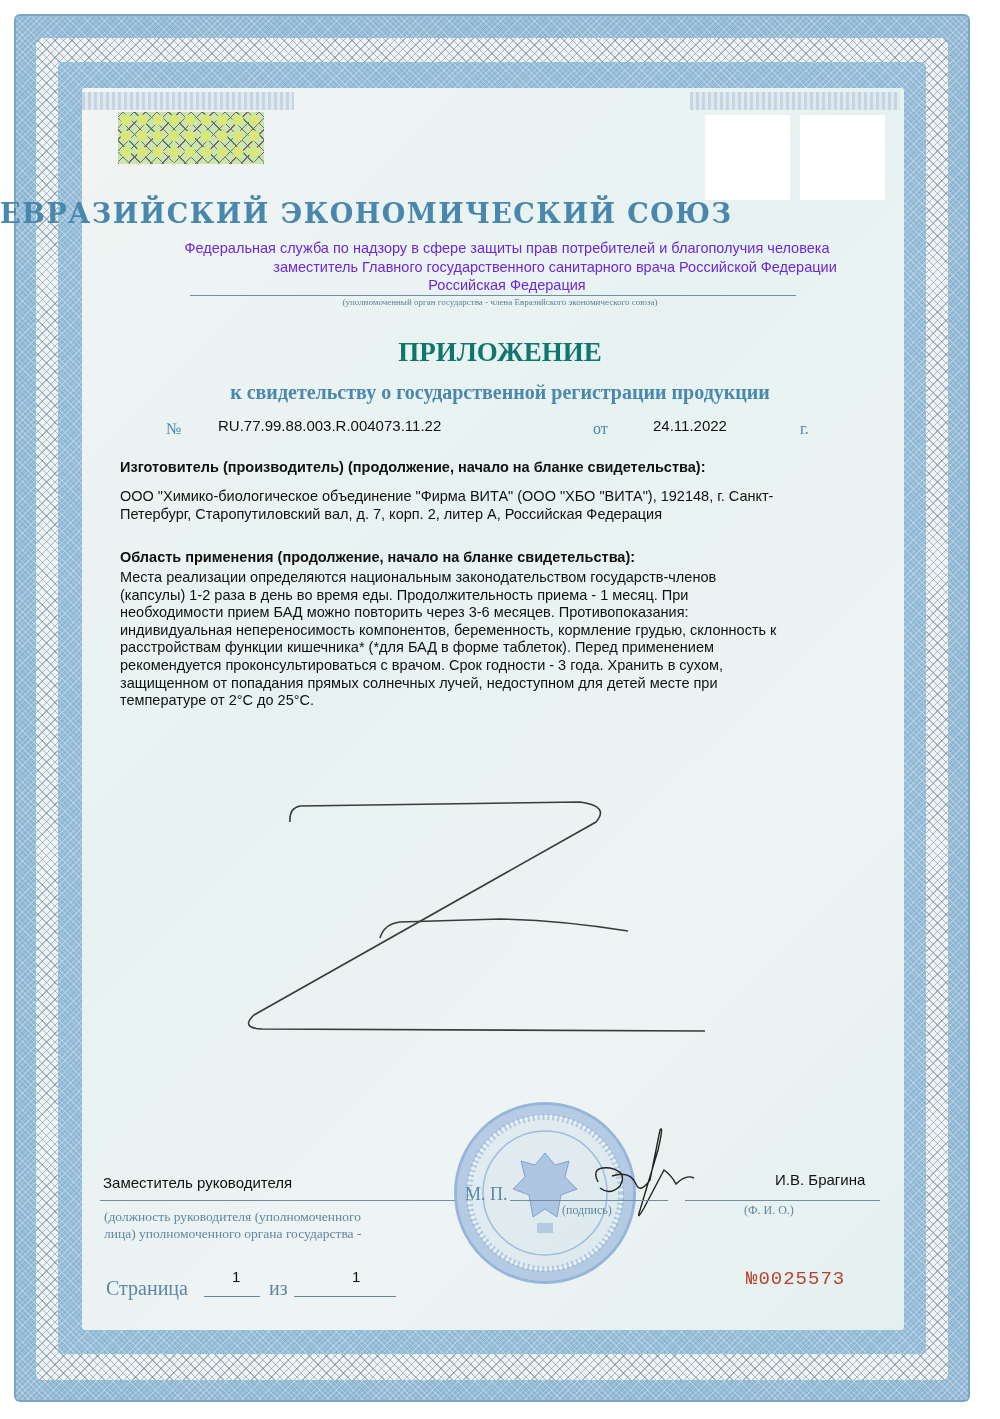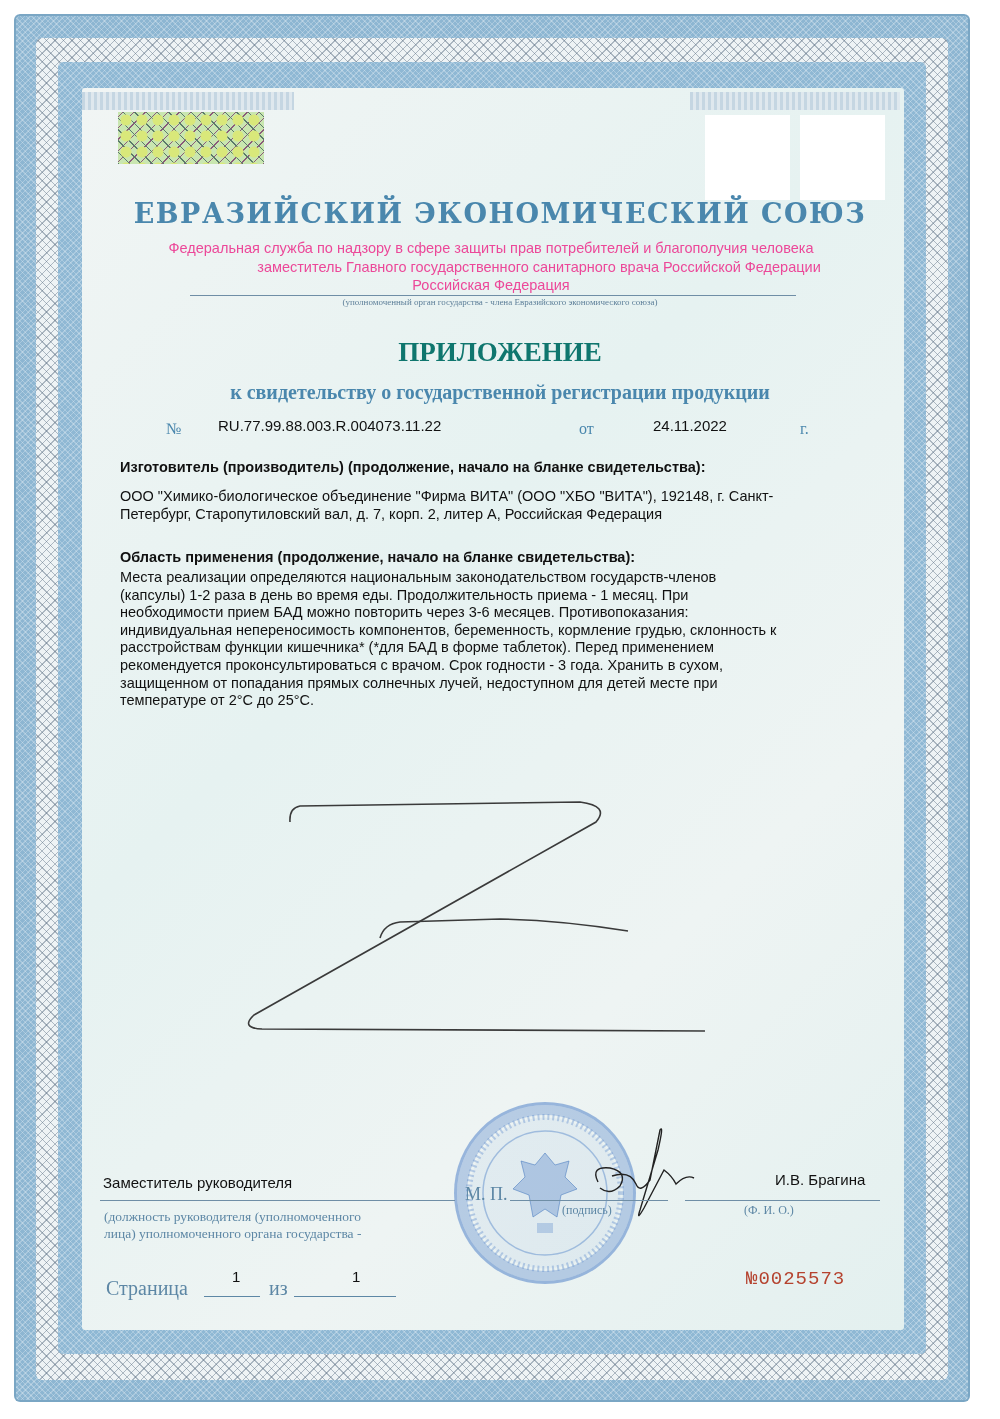--- a/index.html
+++ b/index.html
@@ -51,27 +51,27 @@
     background:
       radial-gradient(circle at 50% 50%, #d9e87a 0 5px, transparent 6px) 0 0/16px 16px,
       repeating-linear-gradient(45deg, #5a7a6a 0 1px, transparent 1px 8px),
       repeating-linear-gradient(-45deg, #8a5a7a 0 1px, transparent 1px 8px),
       #c9e6b0;
   }
   .blank-box {
     position:absolute; top:115px; width:85px; height:85px; background:#ffffff;
   }
   .title-main {
-    position:absolute; left:0; width:1000px; top:198px; text-align:center;
+    position:absolute; left:0; width:1000px; top:198px; 
     font-family:"DejaVu Serif", serif; font-weight:bold; font-size:27px;
     color:#4a87ad; letter-spacing:1.5px;
   }
   .hdr-line {
     position:absolute; left:0; width:982px; text-align:center;
-    font-size:14.5px; color:#ec4899;
+    font-size:14.5px; color:#6d28d9;padding-left:16px;
   }
   .rule { position:absolute; height:1px; background:#6f8ea6; }
   .small-caption {
     position:absolute; left:0; width:1000px; text-align:center;
     font-family:"Liberation Serif", serif; font-size:9px; color:#5d7f99;
   }
   .title-app {
     position:absolute; left:0; width:1000px; top:337px; text-align:center;
     font-family:"Liberation Serif", serif; font-weight:bold; font-size:27px;
     color:#0f766e;
@@ -132,21 +132,21 @@
 <div class="hdr-line" style="top:240px;">Федеральная служба по надзору в сфере защиты прав потребителей и благополучия человека</div>
 <div class="hdr-line" style="top:259px;margin-left:48px;">заместитель Главного государственного санитарного врача Российской Федерации</div>
 <div class="hdr-line" style="top:277px;">Российская Федерация</div>
 <div class="rule" style="left:190px; width:606px; top:295px;"></div>
 <div class="small-caption" style="top:297px;">(уполномоченный орган государства - члена Евразийского экономического союза)</div>
 
 <div class="title-app">ПРИЛОЖЕНИЕ</div>
 <div class="subtitle">к свидетельству о государственной регистрации продукции</div>
 <div class="serif-blue" style="left:166px; top:420px;">№</div>
 <div class="val" style="left:218px; top:417px;">RU.77.99.88.003.R.004073.11.22</div>
-<div class="serif-blue" style="left:579px; top:420px;">от</div>
+<div class="serif-blue" style="left:593px; top:420px;">от</div>
 <div class="val" style="left:653px; top:417px;">24.11.2022</div>
 <div class="serif-blue" style="left:800px; top:420px;">г.</div>
 
 <div class="section-head" style="top:459px;">Изготовитель (производитель) (продолжение, начало на бланке свидетельства):</div>
 <div class="body-text" style="top:488px;">
   <div>ООО "Химико-биологическое объединение "Фирма ВИТА" (ООО "ХБО "ВИТА"), 192148, г. Санкт-</div>
   <div>Петербург, Старопутиловский вал, д. 7, корп. 2, литер А, Российская Федерация</div>
 </div>
 
 <div class="section-head" style="top:549px;">Область применения (продолжение, начало на бланке свидетельства):</div>

